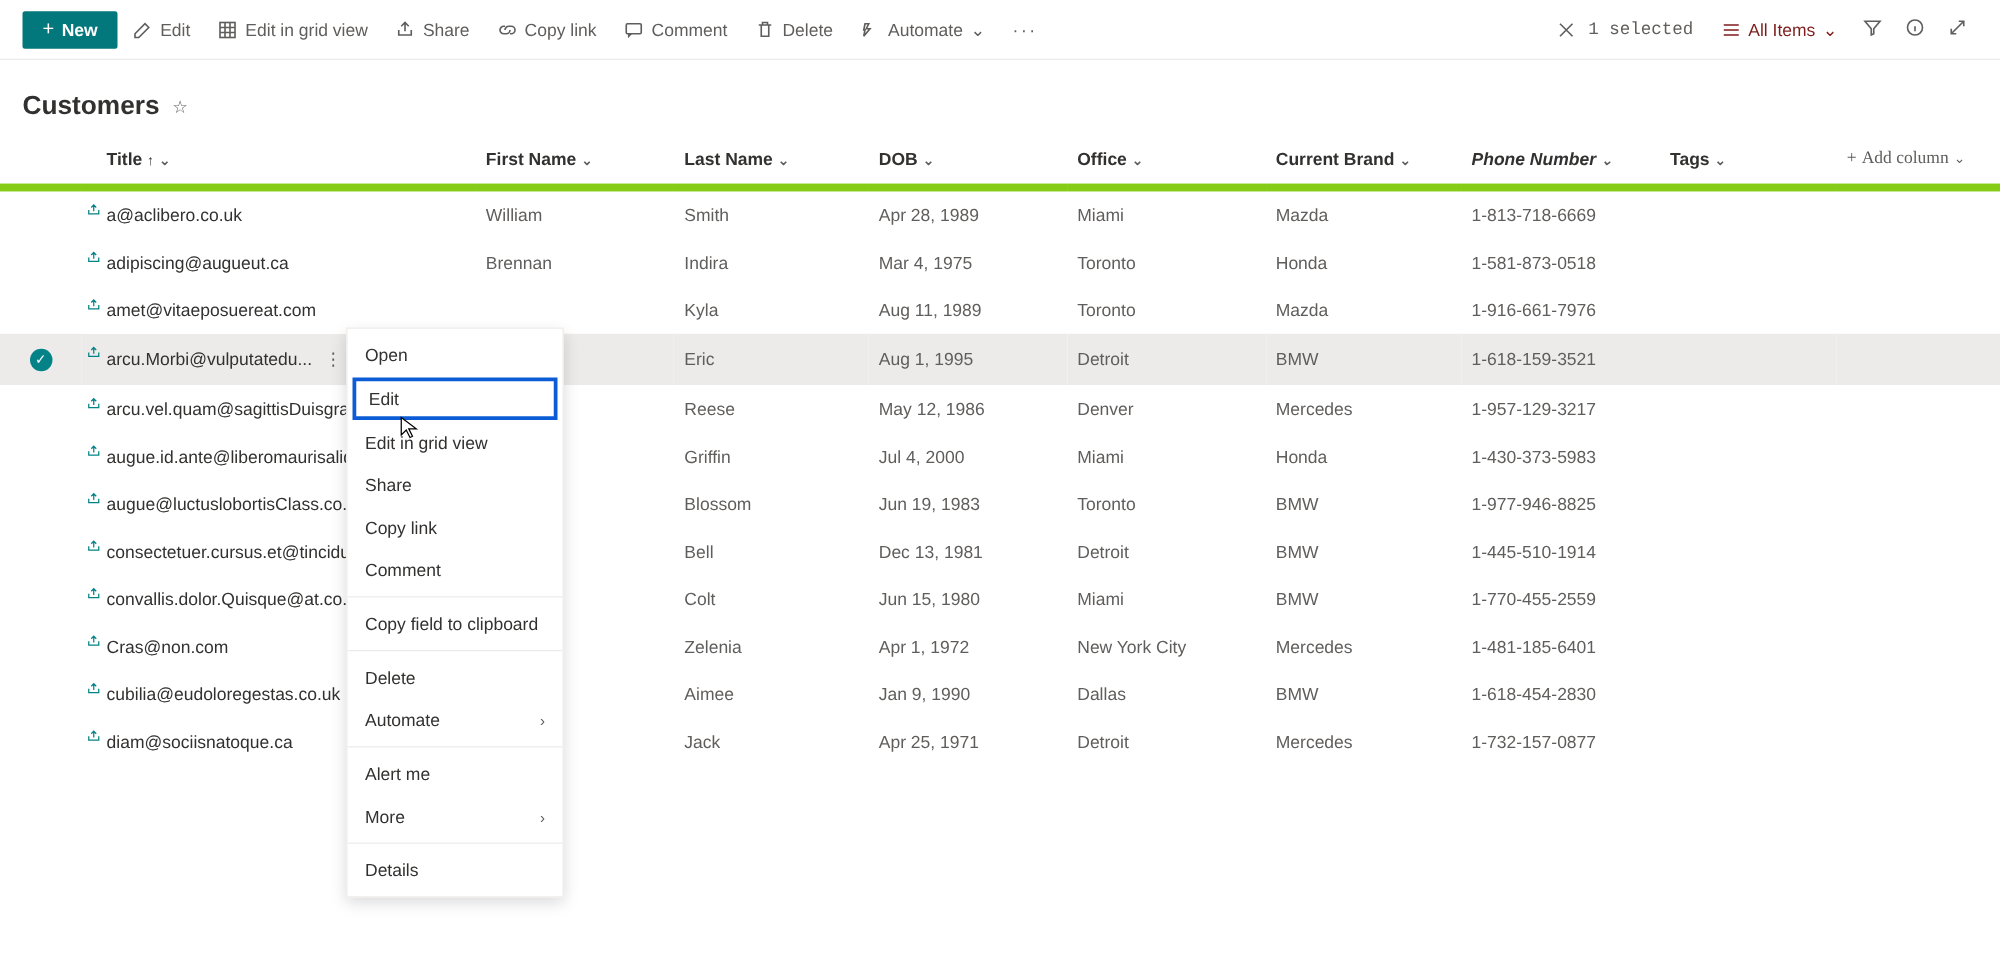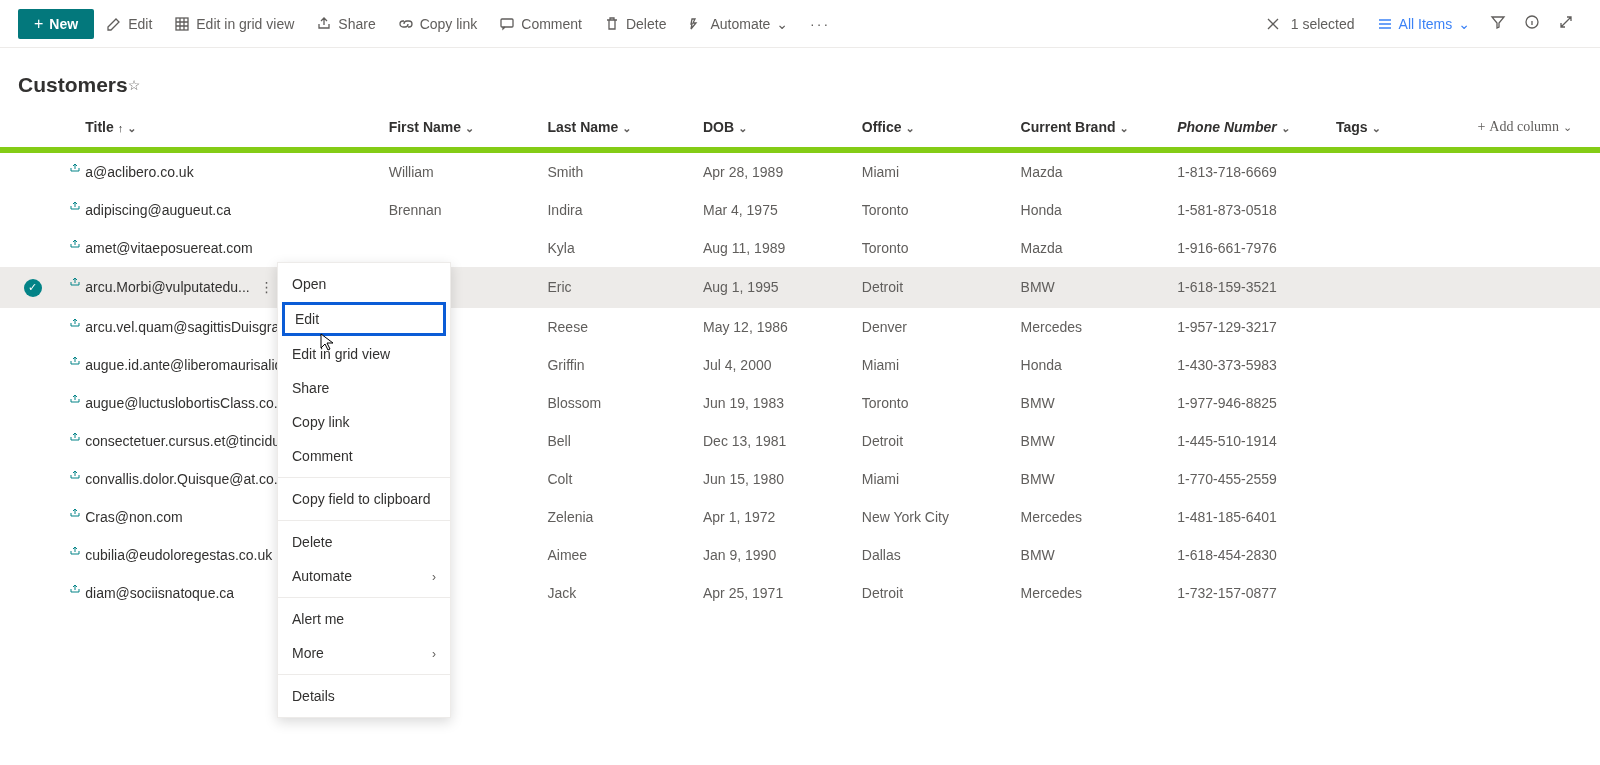--- a/index.html
+++ b/index.html
@@ -6,27 +6,27 @@
 body { font-family: "Segoe UI", -apple-system, sans-serif; font-size: 14px; color: #323130; background: #fff; width: 1600px; height: 765px; overflow: hidden; position: relative; }
 
 
 .toolbar { height: 48px; border-bottom: 1px solid #edebe9; display: flex; align-items: center; padding: 0 18px; gap: 2px; }
 .btn-new { background: #03787c; color: #fff; border: none; padding: 6px 16px; border-radius: 2px; font-size: 14px; display: flex; align-items: center; gap: 6px; cursor: pointer; font-weight: 600; }
 .btn-new .plus { font-size: 16px; font-weight: 400; }
 .tbtn { display: flex; align-items: center; gap: 6px; padding: 6px 10px; color: #605e5c; cursor: pointer; font-size: 14px; }
 .tbtn svg { width: 16px; height: 16px; }
 .toolbar-spacer { flex: 1; }
 .more-dots { color: #605e5c; padding: 6px 10px; cursor: pointer; letter-spacing: 2px; }
-.selected-badge { display: flex; align-items: center; gap: 10px; color: #605e5c; padding: 0 10px; }
+.selected-badge { display: flex; align-items: center; gap: 10px; color: #605e5c; padding: 0 10px; font-family: Liberation Mono, monospace; }
 .close-x { width: 16px; height: 16px; }
-.view-selector { display: flex; align-items: center; gap: 6px; color: #3b82f6; padding: 0 10px; cursor: pointer; }
+.view-selector { display: flex; align-items: center; gap: 6px; color: #7f1d1d; padding: 0 10px; cursor: pointer; }
 .icon-btn { padding: 6px 8px; color: #605e5c; cursor: pointer; }
 
 
-.page-title-row { padding: 25px 18px 10px 18px; display: flex; align-items: center; }
+.page-title-row { padding: 25px 18px 10px 18px; display: flex; align-items: center; gap: 10px; }
 .page-title { font-size: 21px; font-weight: 600; color: #323130; }
 .star { color: #605e5c; }
 
 
 .list-table { width: 100%; border-collapse: collapse; }
 .list-header th { text-align: left; padding: 12px 8px; font-weight: 600; font-size: 14px; color: #323130; border-bottom: 6px solid #84cc16; white-space: nowrap; }
 .list-header th .chev { color: #605e5c; margin-left: 4px; font-size: 11px; }
 .list-header th .sort-up { font-size: 11px; }
 .col-sel { width: 60px; }
 .col-title { width: 290px; padding-left: 20px !important; }

